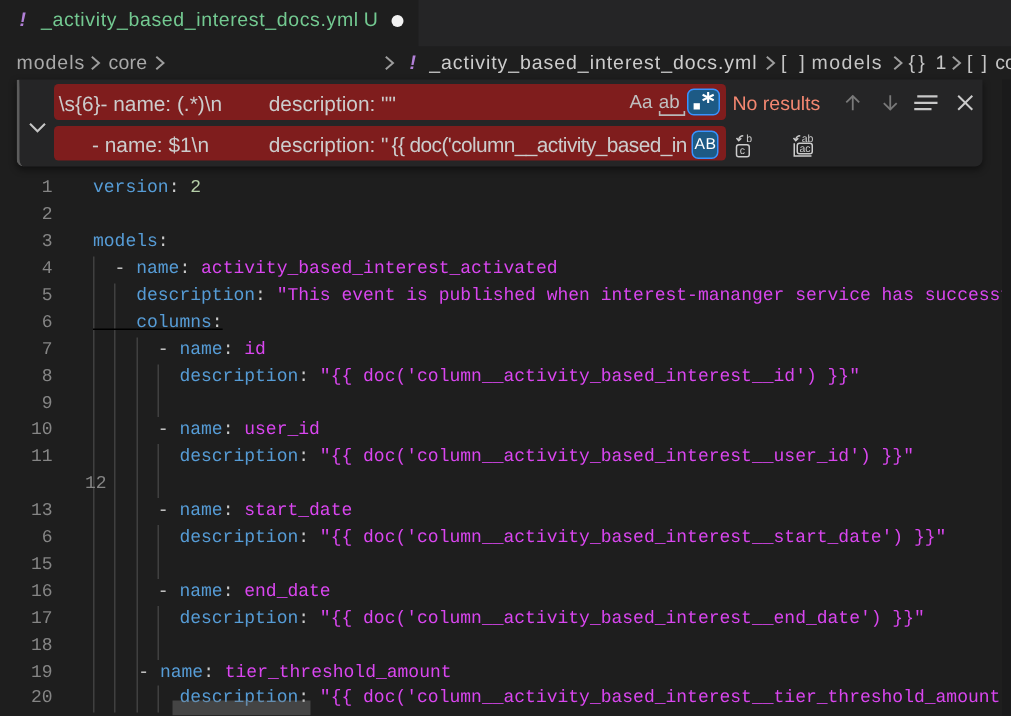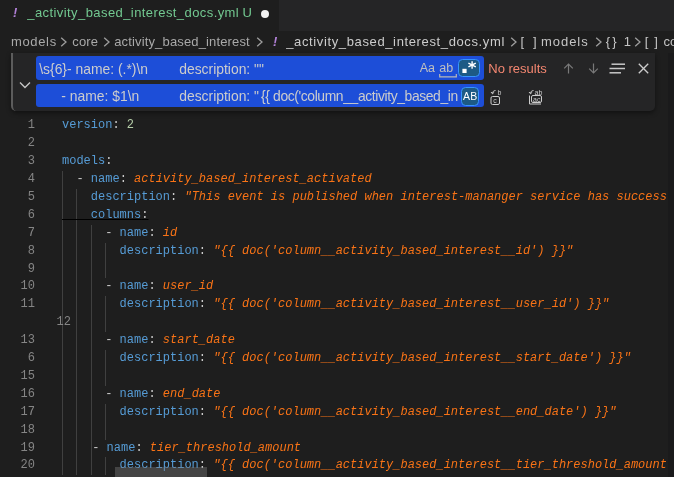--- a/index.html
+++ b/index.html
@@ -19,27 +19,27 @@
   #crumbs { position:absolute; left:0; top:31px; width:674px; height:22px; background:#1e1e1e; overflow:hidden; }
   #crumbs .ci { position:absolute; top:0; height:22px; line-height:22px; white-space:pre; }
   .cdir { color:#a9a9a9; font-size:13px; }
   .cfile { color:#cccccc; font-size:13px; }
   .csym { color:#c5c5c5; font-size:13px; }
 
   
   #codeclip { position:absolute; left:0; top:53px; width:668px; height:424px; overflow:hidden; }
   .cl { position:absolute; white-space:pre; font-family:"Liberation Mono",monospace; font-size:12px; line-height:17.9px; height:17.9px; }
   .lnum { position:absolute; width:35px; text-align:right; color:#858585; font-family:"Liberation Mono",monospace; font-size:12px; line-height:17.9px; height:17.9px; }
-  .k { color:#569cd6; } .p { color:#cccccc; } .s { color:#f97316;font-style:italic; } .n { color:#b5cea8; }
+  .k { color:#569cd6; } .p { color:#cccccc; } .s { color:#d946ef; } .n { color:#b5cea8; }
   .guide { position:absolute; width:1px; background:#404040; }
 
   
   #find { position:absolute; left:11px; top:53px; width:644px; height:58px; background:#252526;
           border-radius:0 0 5px 5px; box-shadow:0 2px 5px rgba(0,0,0,0.45); border-left:2px solid #5c5c5c; }
-  .finput { position:absolute; background:#1d4ed8; border-radius:3px; overflow:hidden; }
+  .finput { position:absolute; background:#7f1d1d; border-radius:3px; overflow:hidden; }
   #fsearch { left:22.7px; top:3px; width:448px; height:24px; }
   #freplace { left:22.7px; top:31px; width:448px; height:23px; }
   .ftext { position:absolute; color:#cccccc; font-size:13.9px; white-space:pre; top:calc(50% + 0.8px); transform:translateY(-50%); }
   #opt-regex { position:absolute; left:422.7px; top:3.2px; width:22px; height:17.7px; background:#1d5a85;
                border:1.2px solid #3794ff; border-radius:4.5px; }
   #opt-ab { position:absolute; left:448.3px; top:33.8px; width:18px; height:18.8px; background:#1d5a85;
             border:1.2px solid #3794ff; border-radius:4.5px; color:#ffffff; font-size:10.5px; text-align:center; line-height:16.3px; letter-spacing:0.2px; }
   .noresults { position:absolute; left:475.3px; top:7.5px; color:#f48771; font-size:13px; }
 </style>
 </head>
@@ -55,21 +55,20 @@
 
 <div id="crumbs">
     <span class="ci cdir" style="left:11px;letter-spacing:0.65px;">models</span>
     <svg class="ci" style="left:58.5px;top:6px;height:10px;" width="9" height="10" viewBox="0 0 9 10">
       <path d="M2.2 0.8 L7 5 L2.2 9.2" stroke="#9d9d9d" stroke-width="1.3" fill="none"></path>
     </svg>
     <span class="ci cdir" style="left:72.3px;letter-spacing:0.15px;">core</span>
     <svg class="ci" style="left:101.5px;top:6px;height:10px;" width="9" height="10" viewBox="0 0 9 10">
       <path d="M2.2 0.8 L7 5 L2.2 9.2" stroke="#9d9d9d" stroke-width="1.3" fill="none"></path>
     </svg>
-    <span class="ci cdir" style="left:114.2px;letter-spacing:0.15px;">activity_based_interest</span>
     <svg class="ci" style="left:254.5px;top:6px;height:10px;" width="9" height="10" viewBox="0 0 9 10">
       <path d="M2.2 0.8 L7 5 L2.2 9.2" stroke="#9d9d9d" stroke-width="1.3" fill="none"></path>
     </svg>
     <span class="ci" style="left:273px;color:#b180d7;font-size:13px;font-weight:bold;font-style:italic;">!</span>
     <span class="ci cfile" style="left:286.2px;letter-spacing:0.63px;">_activity_based_interest_docs.yml</span>
     <svg class="ci" style="left:508.8px;top:6px;height:10px;" width="9" height="10" viewBox="0 0 9 10">
       <path d="M2.2 0.8 L7 5 L2.2 9.2" stroke="#9d9d9d" stroke-width="1.3" fill="none"></path>
     </svg>
     <span class="ci csym" style="left:520.6px;">[</span>
     <span class="ci csym" style="left:532.9px;">]</span>

